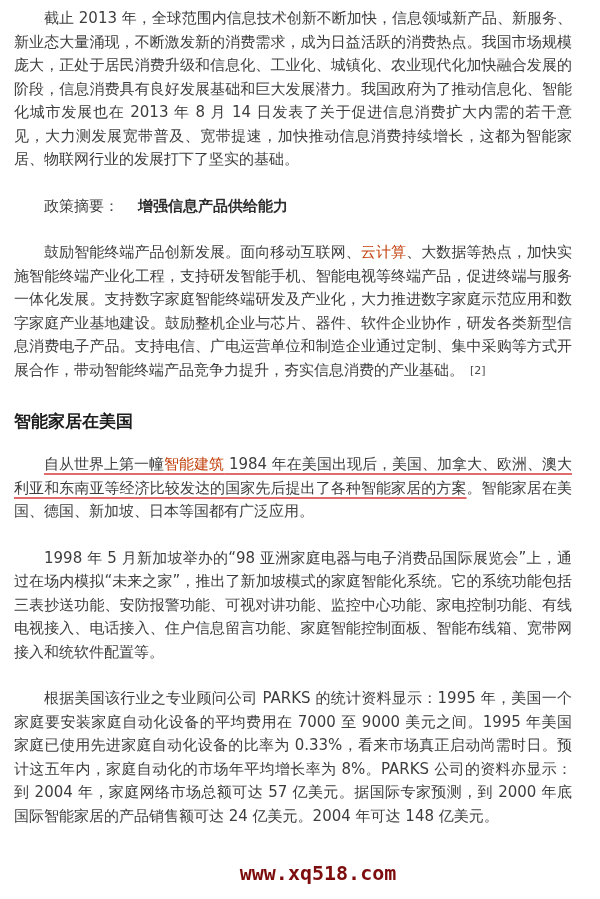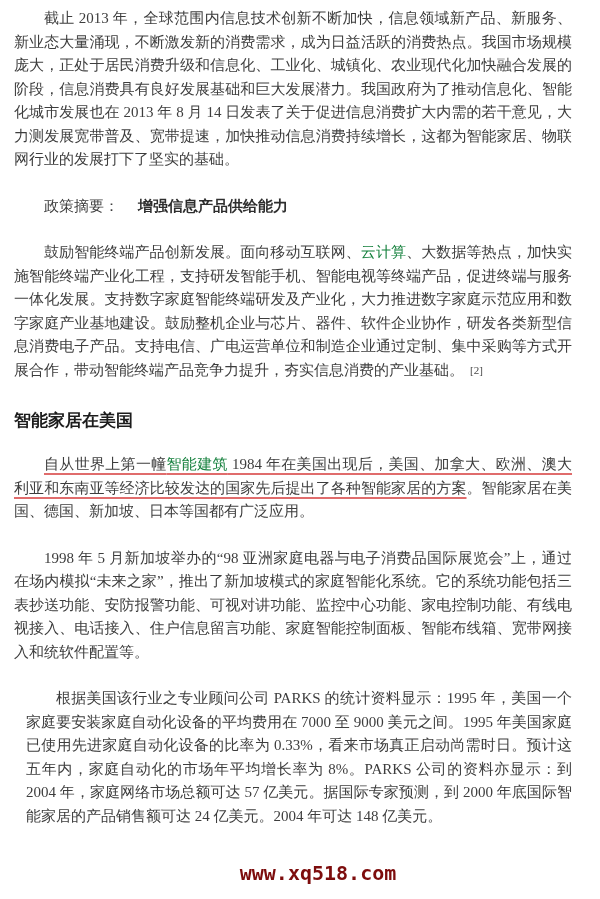--- a/index.html
+++ b/index.html
@@ -13,45 +13,43 @@
     overflow: hidden;
     position: relative;
     font-family: "DejaVu Sans", "Liberation Sans", sans-serif;
   }
   .doc {
     padding: 7px 28px 0 14px;
     color: #3d3d3d;
     font-size: 15px;
     line-height: 23.5px;
     text-align: justify;
-    font-family: Liberation Serif, serif;
   }
   .para {
     margin: 0 0 23px 0;
     text-indent: 2em;
   }
   .para:last-of-type {
     margin-bottom: 0;
-    margin-left: 12px;
   }
   h2.section-heading {
     font-size: 17px;
     font-weight: bold;
     color: #1c1c1c;
     margin: 27px 0 20px 0;
     text-indent: 0;
     line-height: 24px;
     text-align: left;
   }
   .policy-line b {
     color: #2e2e2e;
     margin-left: 19px;
   }
   a.link {
-    color: #15803d;
+    color: #c2410c;
     text-decoration: none;
     cursor: pointer;
   }
   .redline {
     text-decoration: underline;
     text-decoration-color: #e06c6c;
     text-decoration-thickness: 1.5px;
     text-underline-offset: 4px;
     margin-top: 32px;
   }

